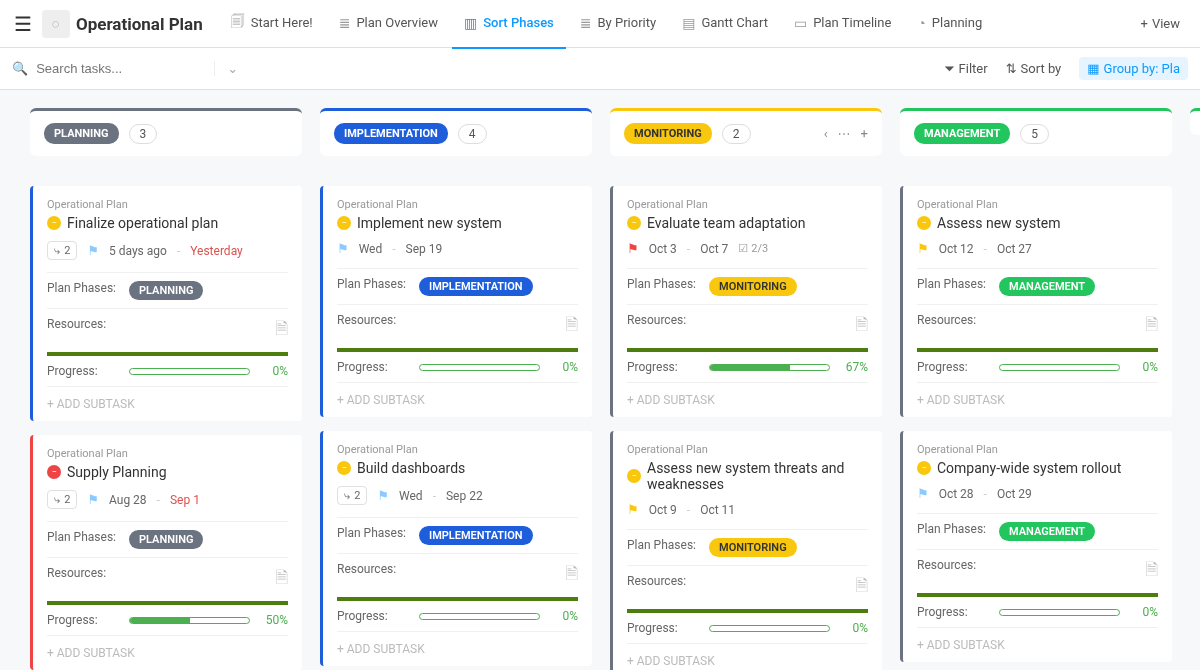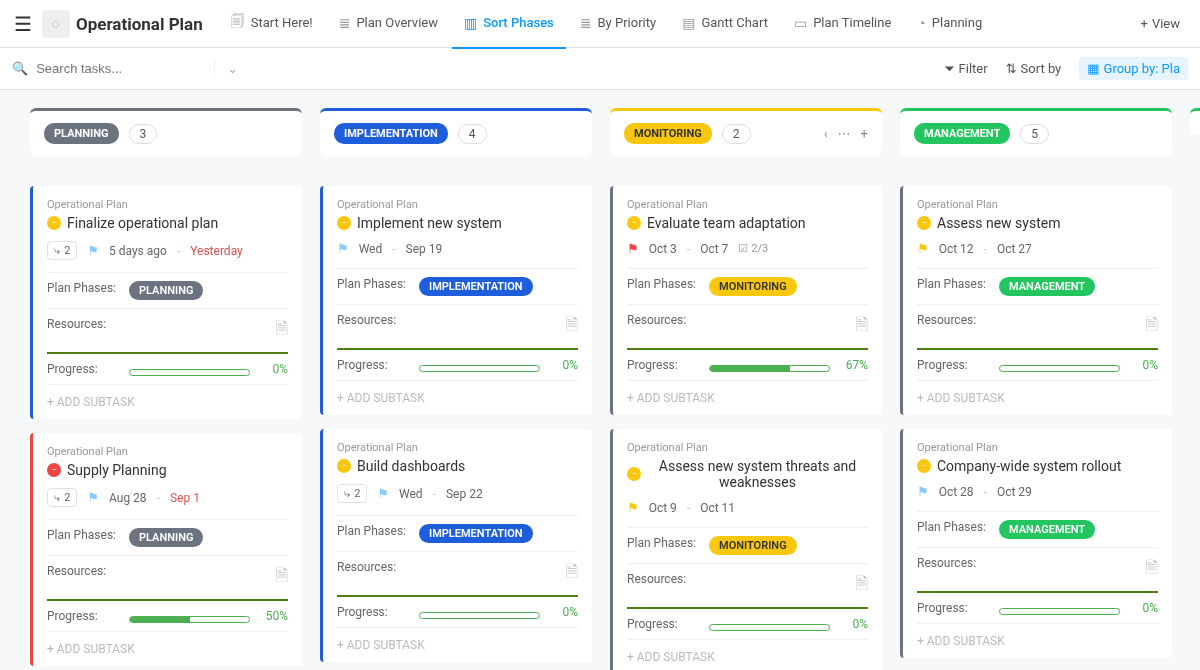--- a/index.html
+++ b/index.html
@@ -25,31 +25,31 @@
 .col { width: 272px; flex-shrink: 0; }
 .col-header { background: #fff; border-radius: 6px; padding: 12px 14px; display: flex; align-items: center; gap: 10px; border-top: 3px solid; position: relative; }
 .col-header .badge { font-size: 11px; font-weight: 700; padding: 4px 10px; border-radius: 10px; color: #fff; }
 .col-header .count { border: 1px solid #ddd; border-radius: 10px; padding: 2px 10px; font-size: 12px; color: #555; }
 .col-header .actions { margin-left: auto; display: flex; gap: 10px; color: #888; }
 .cards { display: flex; flex-direction: column; gap: 14px; margin-top: 30px; }
 .card { background: #fff; border-radius: 4px; border-left: 3px solid; padding: 12px 14px 0 14px; }
 .card .breadcrumb { font-size: 11px; color: #999; margin-bottom: 4px; }
 .card .title-row { display: flex; align-items: center; gap: 6px; font-size: 14px; margin-bottom: 10px; }
 .card .status-dot { width: 14px; height: 14px; border-radius: 50%; display: inline-flex; align-items: center; justify-content: center; font-size: 9px; color: #fff; flex-shrink: 0; }
-.card .title { font-weight: 400; text-align: center; }
+.card .title { font-weight: 400; }
 .card .meta-row { display: flex; align-items: center; gap: 10px; font-size: 12px; color: #666; margin-bottom: 12px; flex-wrap: wrap; }
 .card .subtask-ind { display: flex; align-items: center; gap: 4px; border: 1px solid #e0e0e0; border-radius: 4px; padding: 2px 6px; font-size: 11px; }
 .card .flag { font-size: 13px; }
 .card .date-red { color: #d9534f; }
 .card .checklist { display: flex; align-items: center; gap: 3px; color: #999; font-size: 11px; }
 .card .field-row { display: flex; gap: 10px; font-size: 12px; color: #666; padding: 8px 0; border-top: 1px solid #f0f0f0; }
 .card .field-label { min-width: 72px; }
 .card .phase-badge { font-size: 11px; font-weight: 600; padding: 3px 10px; border-radius: 10px; color: #fff; }
 .card .resource-icon { margin-left: auto; color: #bbb; font-size: 16px; }
-.card .progress-row { display: flex; align-items: flex-end; gap: 10px; font-size: 12px; color: #666; padding: 8px 0; border-top: 2px solid #4d7c0f; }
+.card .progress-row { display: flex; align-items: center; gap: 10px; font-size: 12px; color: #666; padding: 8px 0; border-top: 4px solid #4d7c0f; }
 .card .progress-bar { flex: 1; height: 7px; border: 1px solid #4caf50; border-radius: 4px; overflow: hidden; position: relative; }
 .card .progress-fill { height: 100%; background: #4caf50; }
 .card .progress-pct { color: #4caf50; font-size: 12px; min-width: 28px; text-align: right; }
 .card .add-subtask { padding: 10px 0; color: #bbb; font-size: 12px; cursor: pointer; border-top: 1px solid #f0f0f0; }
 .col.partial { width: 50px; overflow: hidden; }
 </style>
 </head>
 <body>
 
 <div class="topbar">

